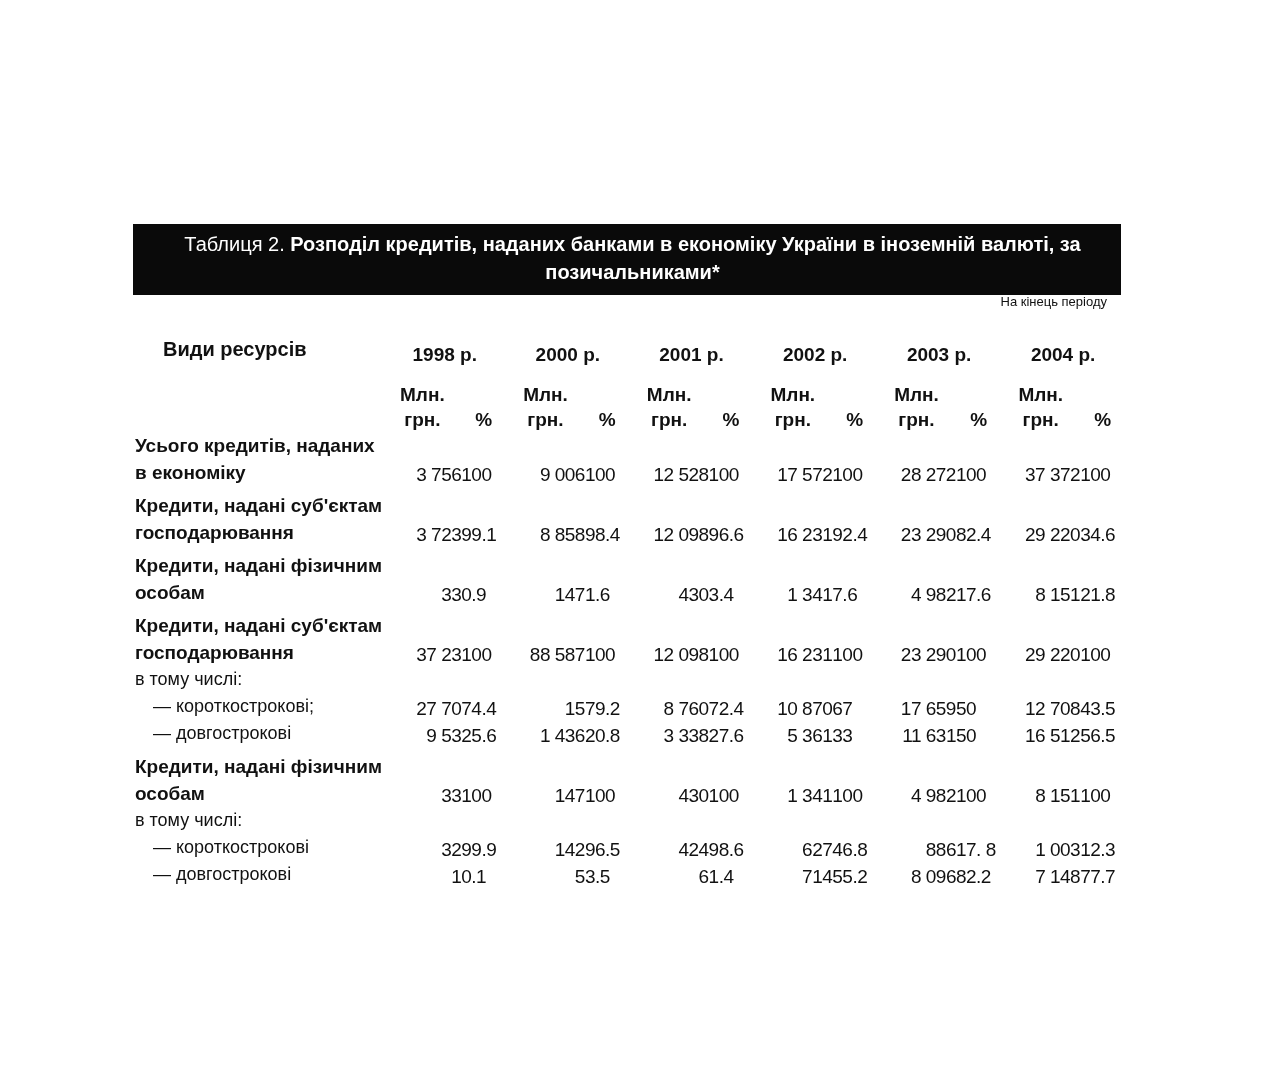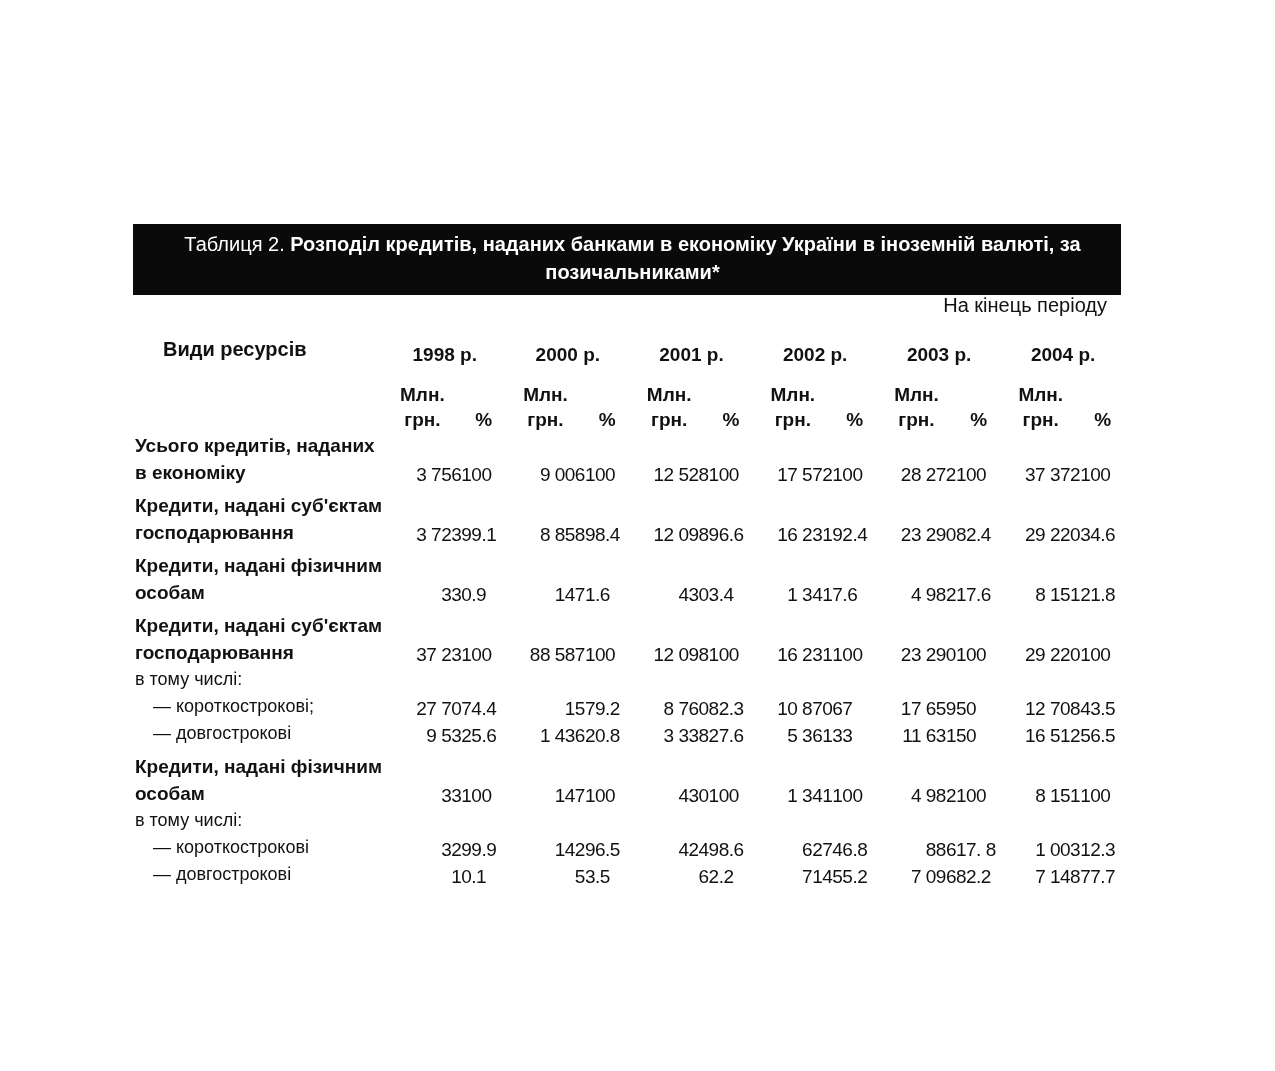--- a/index.html
+++ b/index.html
@@ -5,21 +5,21 @@
   html, body { margin: 0; padding: 0; background: #ffffff; }
   body { width: 1275px; height: 1071px; position: relative; overflow: hidden;
          font-family: "Liberation Sans", sans-serif; color: #111; }
   .title-bar {
     position: absolute; left: 133px; top: 224px; width: 988px; height: 71px;
     background: #0a0a0a; color: #fff; text-align: center;
     font-family: "Liberation Sans", sans-serif; font-size: 20px; line-height: 28px;
     font-weight: bold; box-sizing: border-box; padding-top: 6px; padding-left: 11px;
   }
   .title-bar .lead { font-weight: normal; }
-  .period-note { position: absolute; right: 168px; top: 294px; font-size: 20px; }
+  .period-note { position: absolute; right: 168px; top: 294px; font-size: 13px; }
   table.main {
     position: absolute; left: 135px; top: 330px; width: 990px;
     border-collapse: collapse; font-size: 19px;
   }
   table.main td, table.main th { padding: 0; vertical-align: bottom; }
   th { font-weight: bold; font-size: 19px; }
   .hdr-year th { height: 36px; vertical-align: middle; }
   .hdr-unit th { font-size: 19px; line-height: 25px; vertical-align: top; }
   .label { text-align: left; width: 232px; font-weight: bold; font-size: 19px; line-height: 27px; }
   .label.plain { font-weight: normal; font-size: 18px; }
@@ -149,21 +149,21 @@
         <td class="num"></td>
         <td class="pct"></td>
       </tr>
       <tr>
         <td class="label plain indent">— короткострокові;</td>
         <td class="num">27 70</td>
         <td class="pct">74.4</td>
         <td class="num">15</td>
         <td class="pct">79.2</td>
         <td class="num">8 760</td>
-        <td class="pct">82.3</td>
+        <td class="pct">72.4</td>
         <td class="num">10 870</td>
         <td class="pct">67</td>
         <td class="num">17 659</td>
         <td class="pct">50</td>
         <td class="num">12 708</td>
         <td class="pct">43.5</td>
       </tr>
       <tr>
         <td class="label plain indent">— довгострокові</td>
         <td class="num">9 53</td>
@@ -227,22 +227,22 @@
         <td class="num">1 003</td>
         <td class="pct">12.3</td>
       </tr>
       <tr>
         <td class="label plain indent">— довгострокові</td>
         <td class="num">1</td>
         <td class="pct">0.1</td>
         <td class="num">5</td>
         <td class="pct">3.5</td>
         <td class="num">6</td>
-        <td class="pct">2.2</td>
+        <td class="pct">1.4</td>
         <td class="num">714</td>
         <td class="pct">55.2</td>
-        <td class="num">7 096</td>
+        <td class="num">8 096</td>
         <td class="pct">82.2</td>
         <td class="num">7 148</td>
         <td class="pct">77.7</td>
       </tr>
     </tbody>
 </table>
 
 </body></html>

